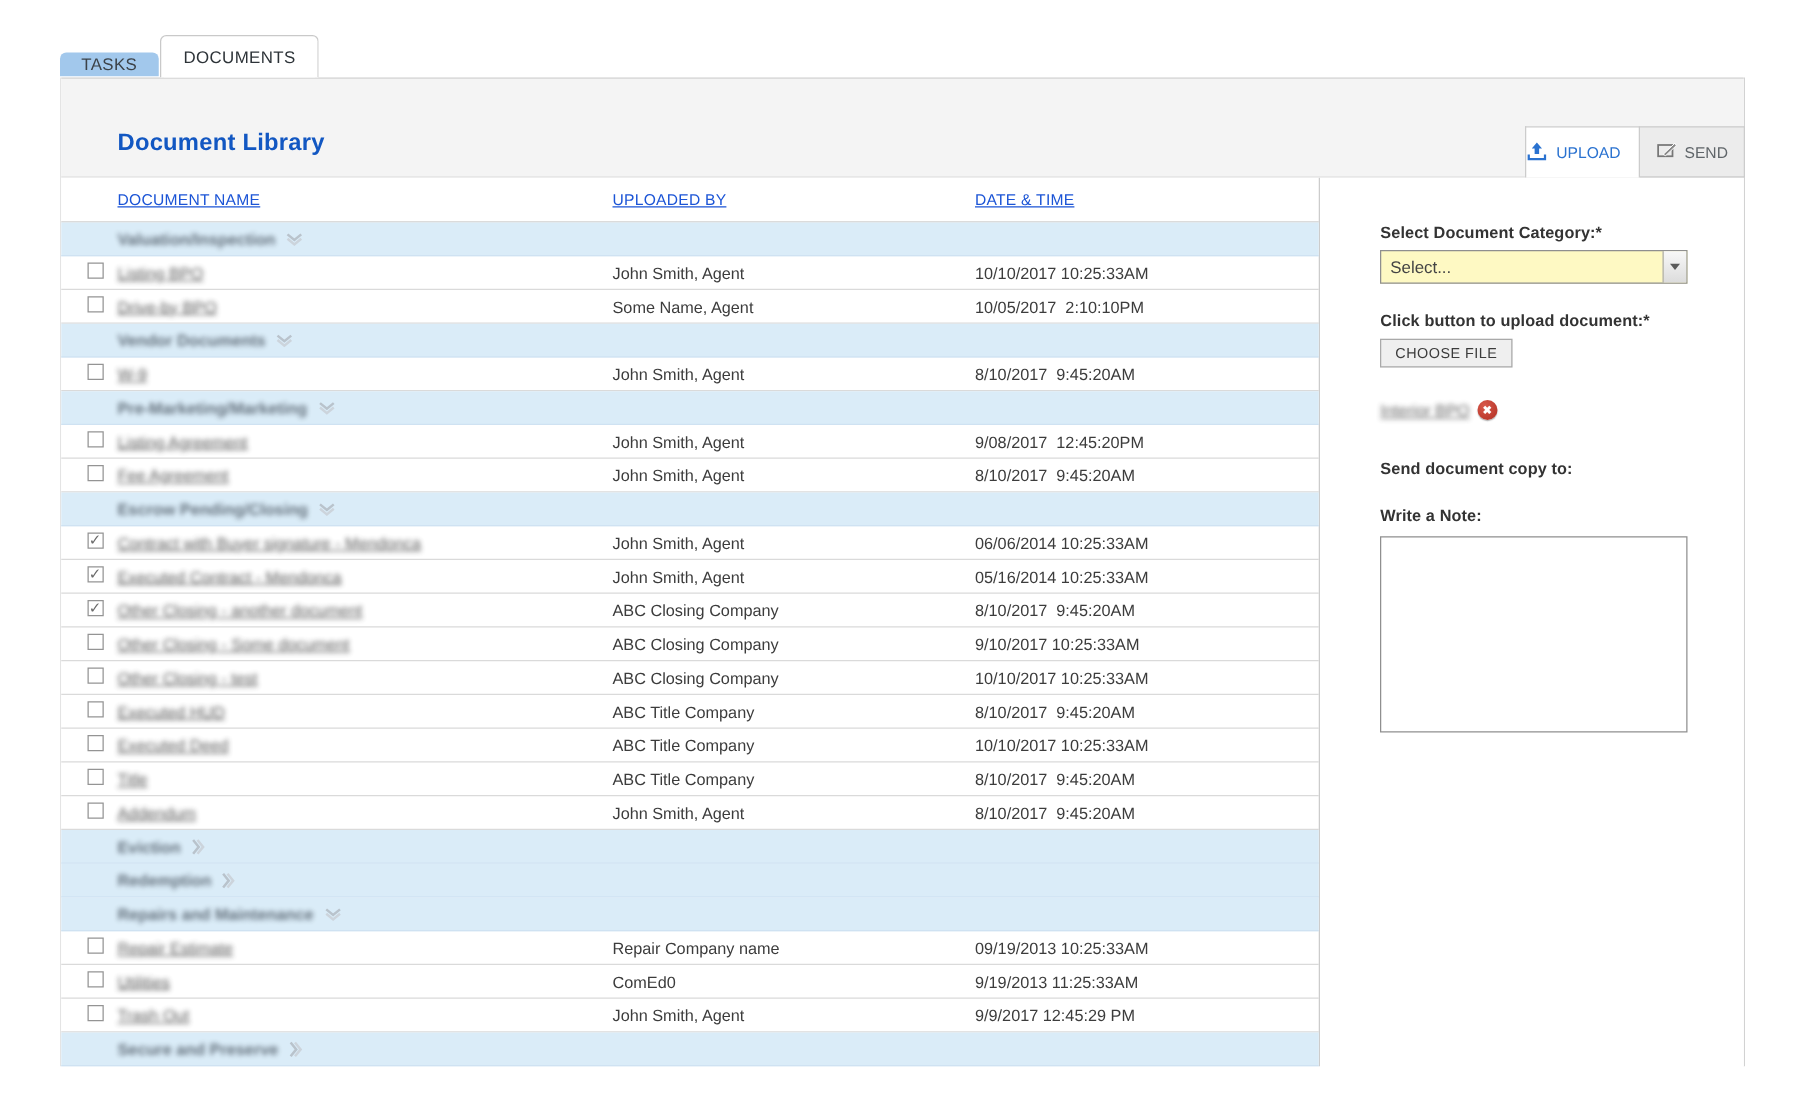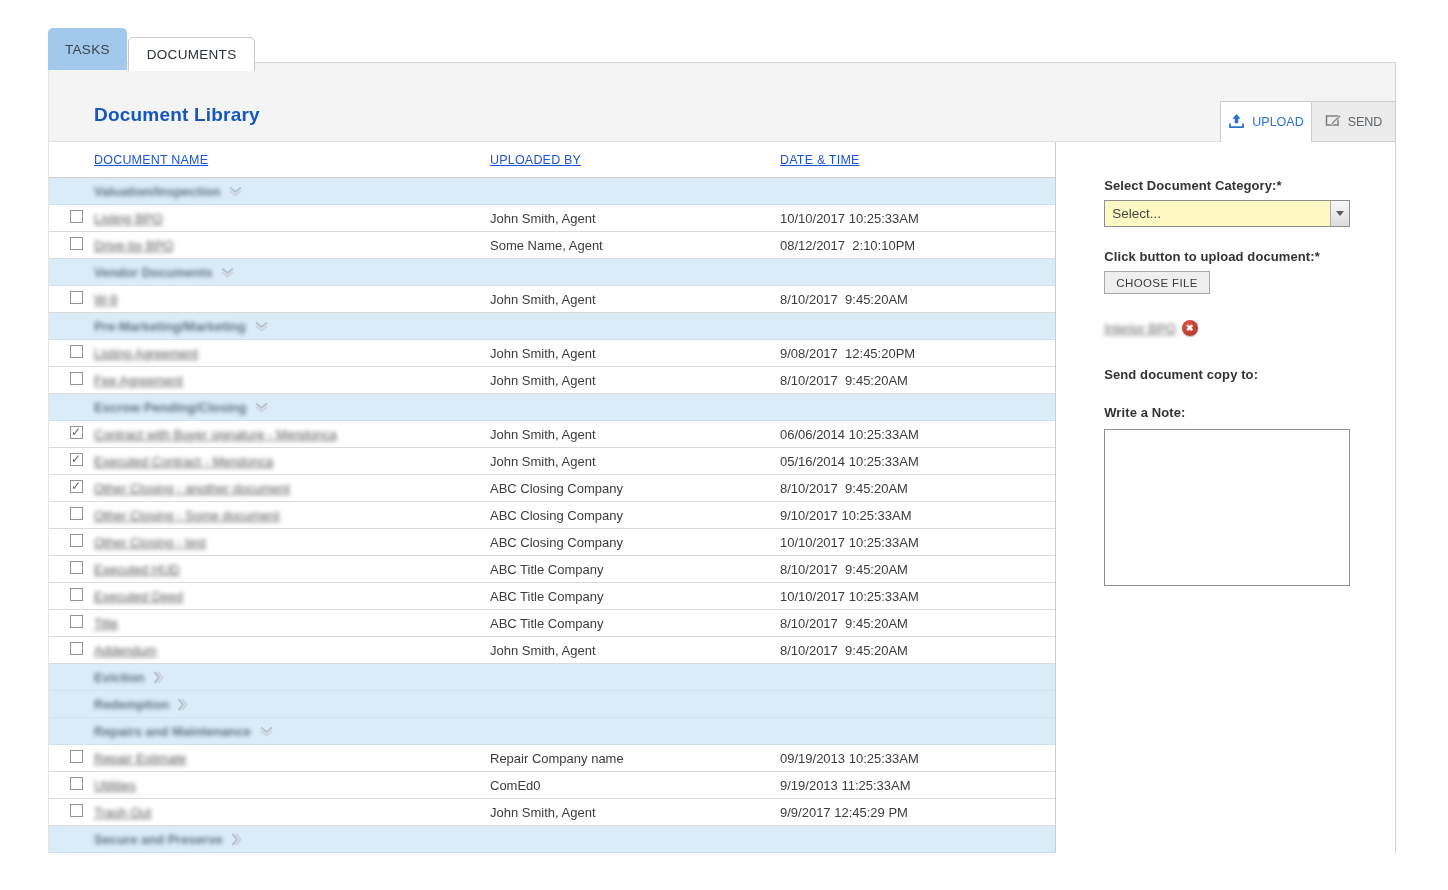--- a/index.html
+++ b/index.html
@@ -5,37 +5,37 @@
   * { margin:0; padding:0; box-sizing:border-box; }
   html,body { background:#fff; }
   body {
     width:1448px; height:890px; position:relative; overflow:hidden;
     font-family:"Liberation Sans", sans-serif; color:#3c3c3c;
   }
 
   
   .tabbar { position:absolute; left:48px; top:28px; display:flex; align-items:flex-end; z-index:3; }
   .tab-tasks {
-    height:42px; padding:0 17px; background:#a2c8ec; border-radius:5px 5px 0 0;
+    height:19px; padding:0 17px; background:#a2c8ec; border-radius:5px 5px 0 0;
     color:#3c4248; font-size:13.5px; display:flex; align-items:center; margin-right:1px; letter-spacing:.3px;
   }
   .tab-documents {
     height:34px; padding:0 18px; background:#fff; border:1px solid #c9c9c9; border-bottom:none;
     border-radius:5px 5px 0 0; color:#2d3338; font-size:13.5px; display:flex; align-items:center;
     position:relative; margin-bottom:-1px; letter-spacing:.3px;
   }
 
   
   .panel { position:absolute; left:48px; top:62px; width:1348px; border-left:1px solid #e4e4e4; border-right:1px solid #d2d2d2; }
   .panel-head { height:80px; background:#f4f4f4; border-top:1px solid #d4d4d4; border-bottom:1px solid #e2e2e2; position:relative; }
   .page-title { position:absolute; left:45px; top:41px; font-size:19px; font-weight:bold; color:#1257c2; letter-spacing:.2px; }
   .head-buttons { position:absolute; right:-1px; bottom:-1px; display:flex; }
   .btn-upload {
     height:41px; width:92px; background:#fff; border:1px solid #ccc; border-bottom:none;
-    color:#2a72d0; display:flex; align-items:center; justify-content:center; gap:7px; font-size:12.5px; cursor:pointer;
+    color:#2a72d0; display:flex; align-items:center; gap:7px; font-size:12.5px; cursor:pointer;
   }
   .btn-send {
     height:41px; width:84px; background:#ececec; border:1px solid #ccc; border-left:none;
     color:#5f6569; display:flex; align-items:center; justify-content:center; gap:6px; font-size:12.5px; cursor:pointer;
   }
 
   .panel-body { display:flex; background:#fff; min-height:711px; align-items:stretch; }
   .table-area { width:1008px; border-right:1px solid #ccc; }
 
   
@@ -143,21 +143,21 @@
           <div class="grid-row row">
             <span class="cb-cell"><span class="cb"></span></span>
             <span class="doc-link redacted">Listing BPO</span>
             <span class="by-cell">John Smith, Agent</span>
             <span class="date-cell">10/10/2017 10:25:33AM</span>
           </div>
           <div class="grid-row row">
             <span class="cb-cell"><span class="cb"></span></span>
             <span class="doc-link redacted">Drive-by BPO</span>
             <span class="by-cell">Some Name, Agent</span>
-            <span class="date-cell">08/12/2017  2:10:10PM</span>
+            <span class="date-cell">10/05/2017  2:10:10PM</span>
           </div>
           <div class="grid-row row category-row">
             <span></span>
             <span class="cat-label-wrap">
               <span class="cat-label redacted">Vendor Documents</span>
               <span style="display: inline-flex;">
                 <svg width="15" height="11" viewBox="0 0 15 11">
                   <path d="M2 1.5 L7.5 6 L13 1.5" fill="none" stroke="#b9c3cc" stroke-width="2"></path>
                   <path d="M2 5 L7.5 9.5 L13 5" fill="none" stroke="#ccd4dc" stroke-width="2"></path>
                 </svg>

